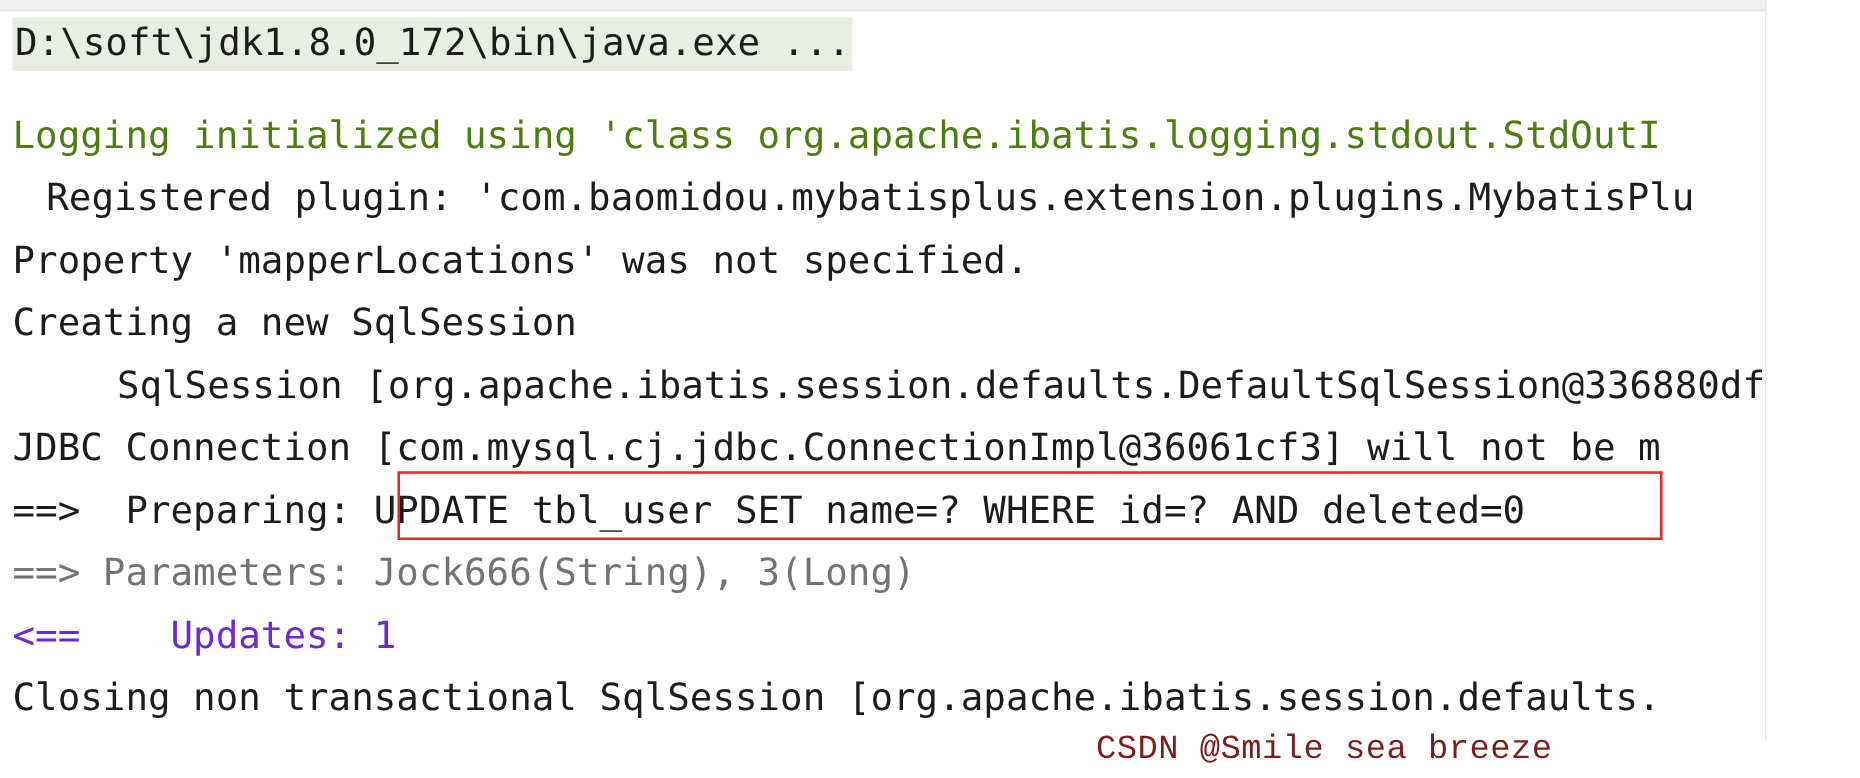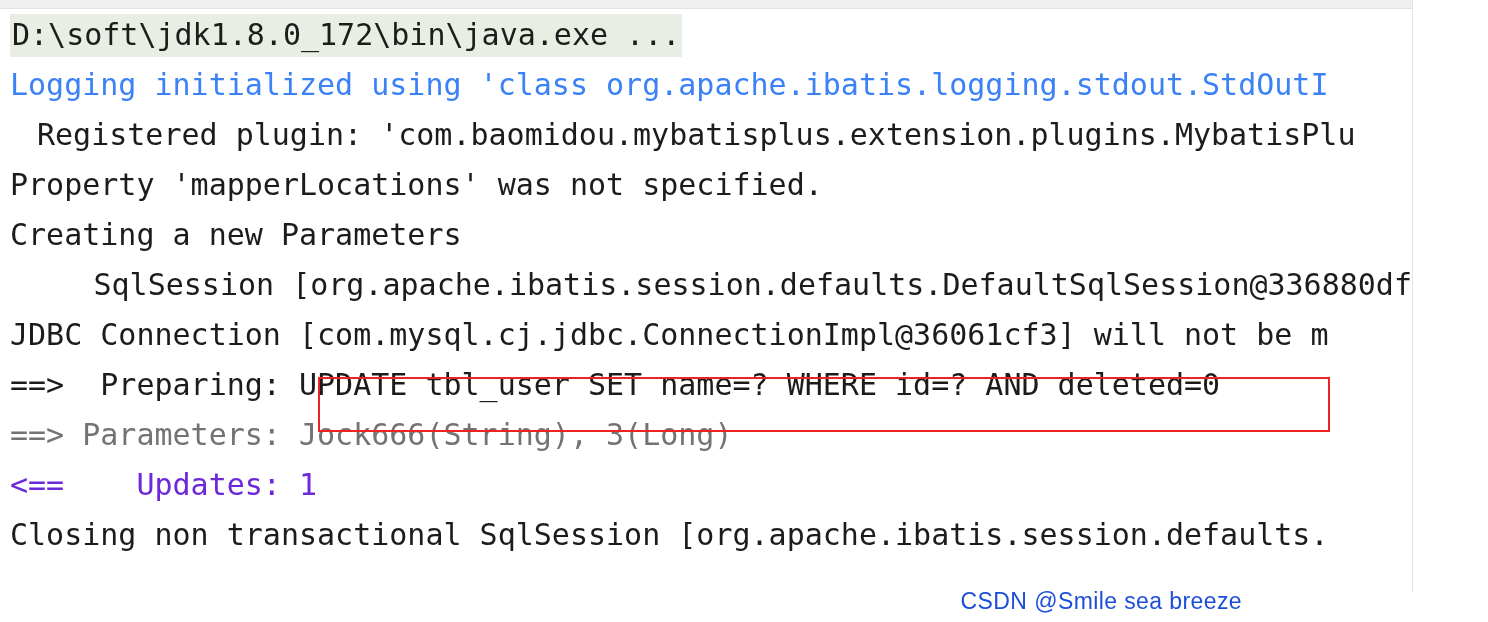--- a/index.html
+++ b/index.html
@@ -92,46 +92,46 @@
     border: 2px solid #ee2222;
     box-sizing: border-box;
     pointer-events: none;
     background: transparent;
   }
 
   #watermark {
     position: absolute;
     right: 14px;
     bottom: 7px;
-    font-family: Liberation Sans, sans-serif;
-    font-size: 23px;
-    color: #1d4ed8;
+    font-family: Liberation Mono, monospace;
+    font-size: 27px;
+    color: #7f1d1d;
     letter-spacing: 0.4px;
     white-space: nowrap;
   }
 </style>
 </head>
 <body>
 
 <div id="console-window" style="background: rgb(255, 255, 255);">
 
   <div id="toolbar-strip" style="background: rgb(240, 240, 240);"></div>
   <div id="pane-right-border" style="background: rgb(228, 228, 228);"></div>
 
   <div id="log-output">
 
     <div class="log-line cmd-line" style="color: rgb(28, 28, 28);"><span class="line-text" style="background: rgb(233, 238, 228);">D:\soft\jdk1.8.0_172\bin\java.exe ...</span></div>
 
-    <div class="log-line" style="color: #3b82f6;"><span class="line-text">Logging initialized using 'class org.apache.ibatis.logging.stdout.StdOutI</span></div>
+    <div class="log-line" style="color: #4d7c0f; margin-top: 24px;"><span class="line-text">Logging initialized using 'class org.apache.ibatis.logging.stdout.StdOutI</span></div>
 
     <div class="log-line" style="color: rgb(28, 28, 28); margin-left: 27px;"><span class="line-text">Registered plugin: 'com.baomidou.mybatisplus.extension.plugins.MybatisPlu</span></div>
 
     <div class="log-line" style="color: rgb(28, 28, 28);"><span class="line-text">Property 'mapperLocations' was not specified.</span></div>
 
-    <div class="log-line" style="color: rgb(28, 28, 28);"><span class="line-text">Creating a new Parameters</span></div>
+    <div class="log-line" style="color: rgb(28, 28, 28);"><span class="line-text">Creating a new SqlSession</span></div>
 
     <div class="log-line" style="color: rgb(28, 28, 28); text-align: right;"><span class="line-text">SqlSession [org.apache.ibatis.session.defaults.DefaultSqlSession@336880df</span></div>
 
     <div class="log-line" style="color: rgb(28, 28, 28);"><span class="line-text">JDBC Connection [com.mysql.cj.jdbc.ConnectionImpl@36061cf3] will not be m</span></div>
 
     <div class="log-line" style="color: rgb(28, 28, 28);"><span class="line-text">==&gt;  Preparing: UPDATE tbl_user SET name=? WHERE id=? AND deleted=0</span></div>
 
     <div class="log-line" style="color: #737373;"><span class="line-text">==&gt; Parameters: Jock666(String), 3(Long)</span></div>
 
     <div class="log-line" style="color: #6d28d9;"><span class="line-text">&lt;==    Updates: 1</span></div>

